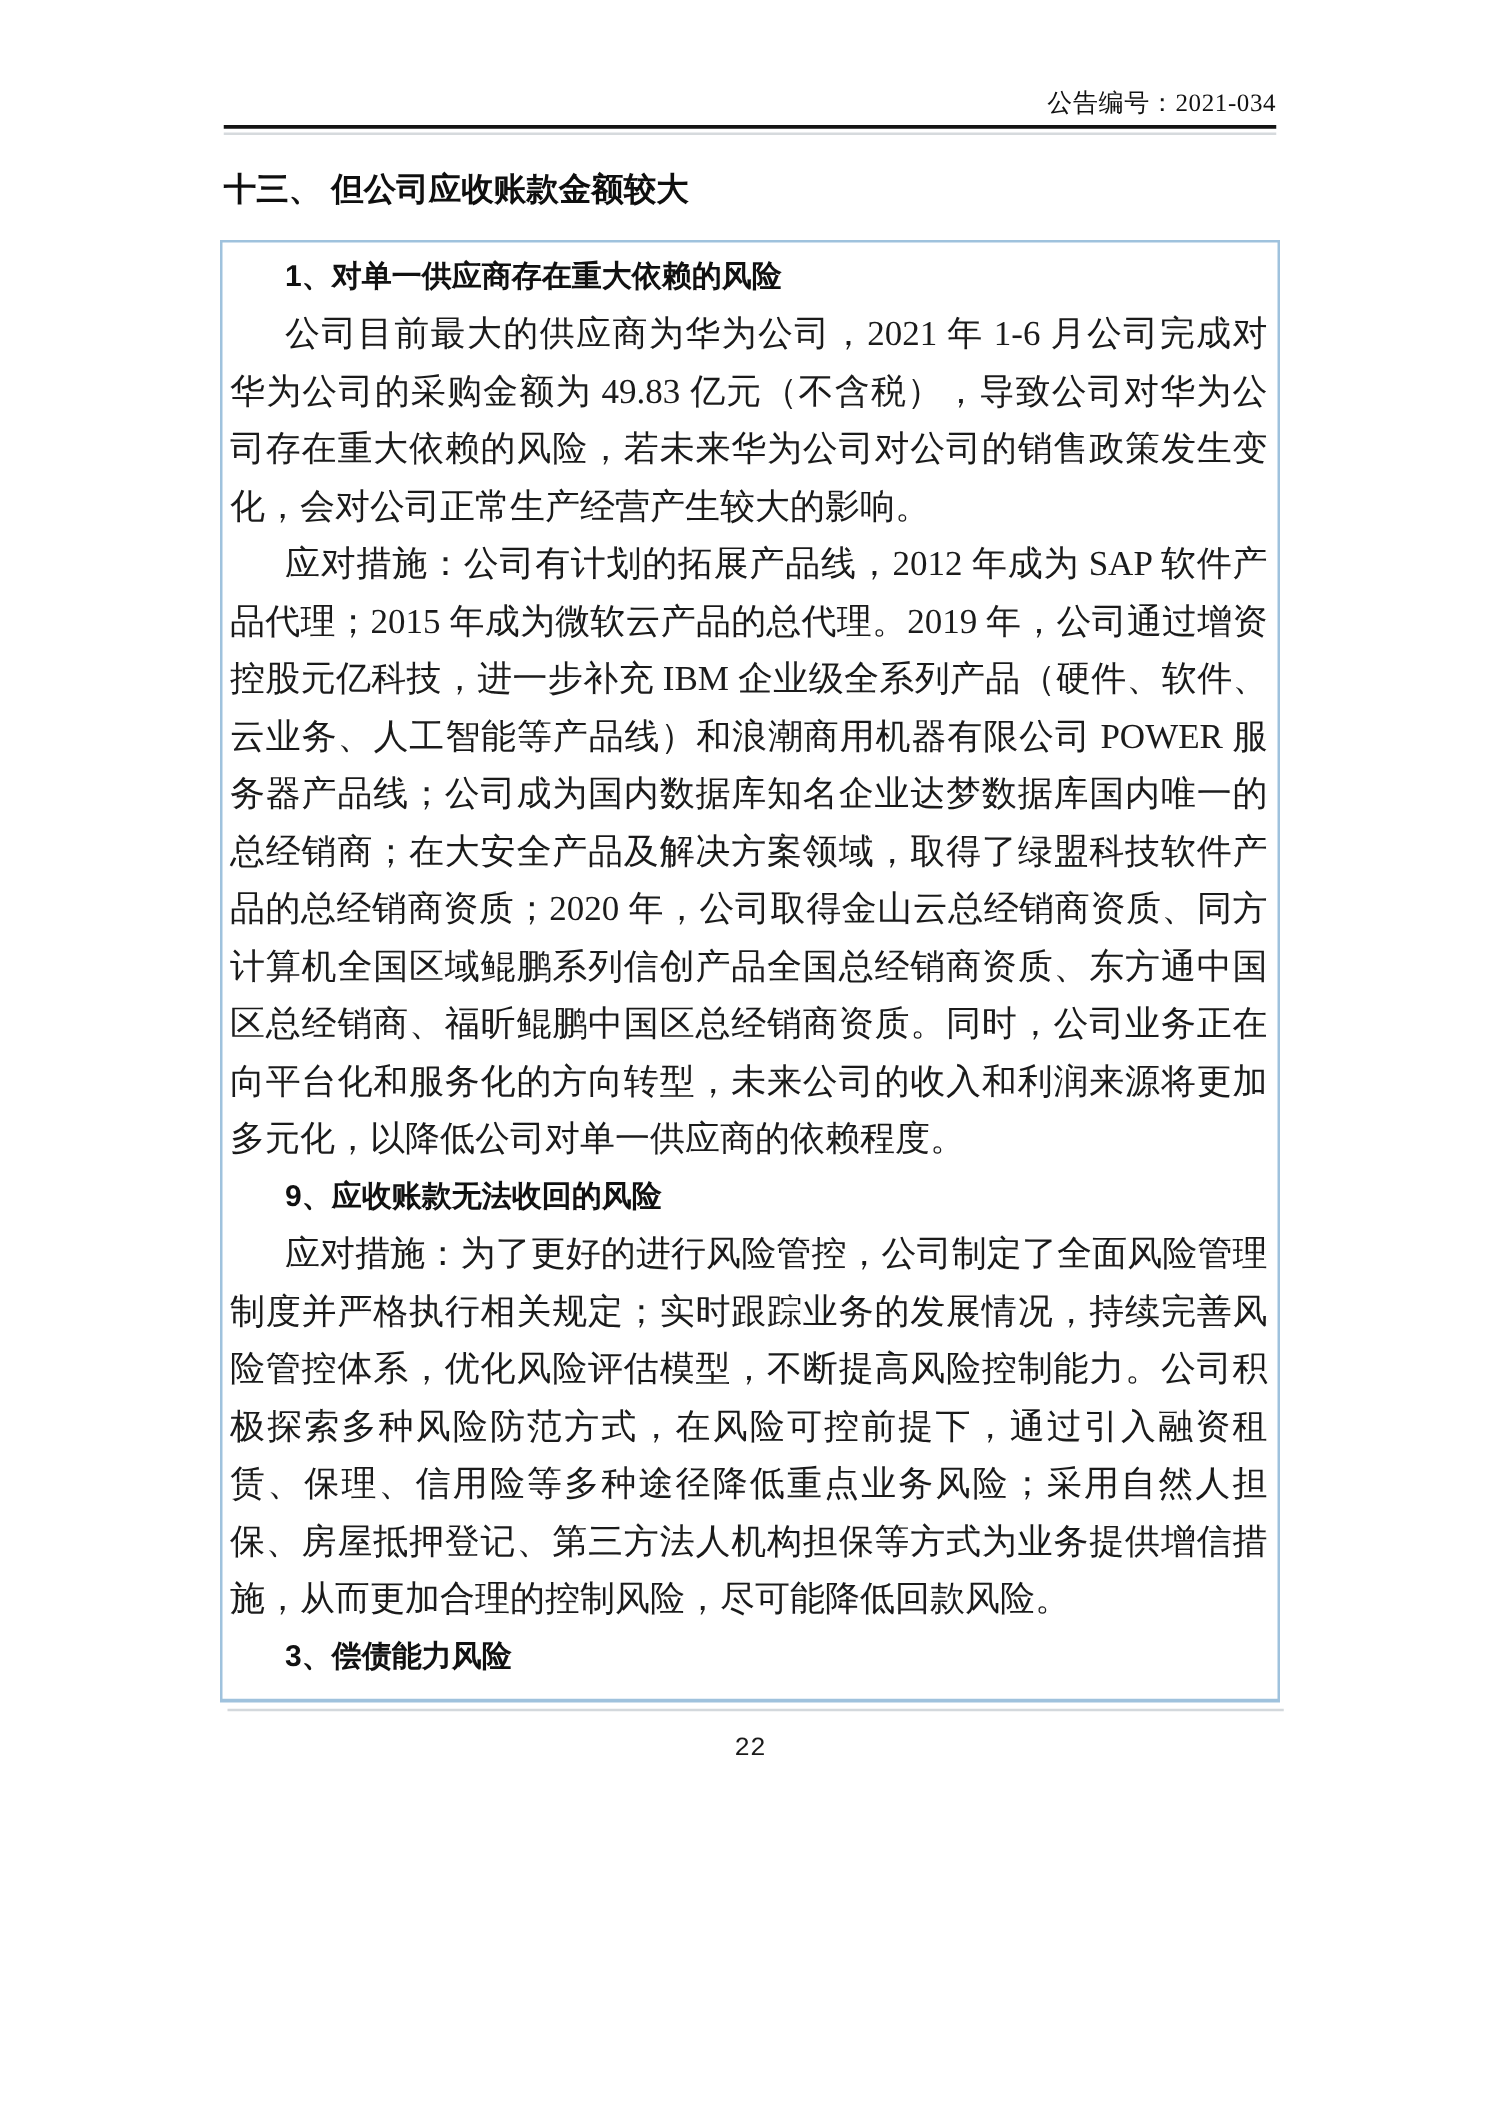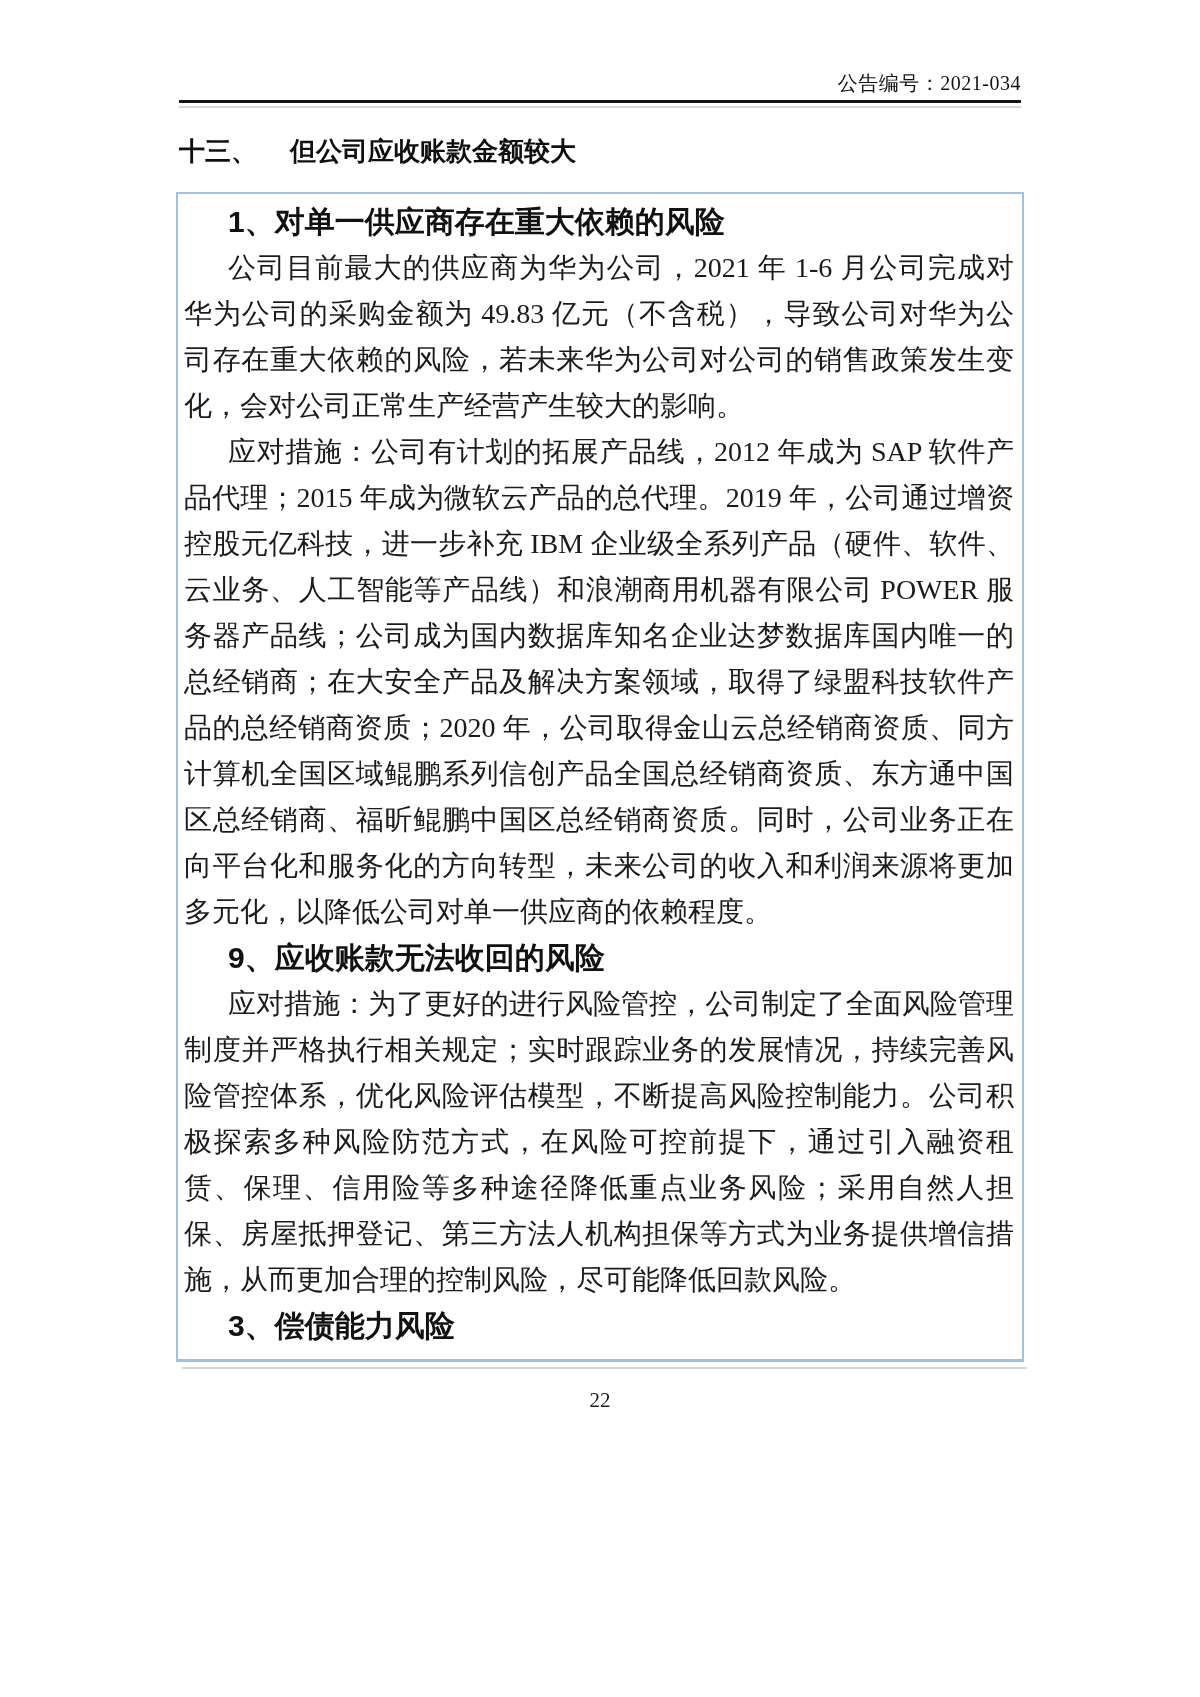--- a/index.html
+++ b/index.html
@@ -45,21 +45,21 @@
   
   .doc-title {
     margin: 26px 115px 0;
     font-family: "Liberation Sans", sans-serif;
     font-weight: 700;
     font-size: 26px;
     line-height: 34px;
     color: #0f0f0f;
   }
   .doc-title .title-prefix {
-    margin-right: 33px;
+    margin-right: 8px;
   }
   
   .risk-box {
     position: relative;
     margin: 24px 112px 0;
     border: 2px solid #9fc2dd;
     border-bottom-width: 3px;
     padding: 5px 8px 10px 6px;
     background: #ffffff;
   }
@@ -70,39 +70,39 @@
     left: 4px;
     right: -5px;
     bottom: -10px;
     height: 2px;
     background: #d3d8dc;
   }
   .section-heading {
     margin: 0;
     font-family: "Liberation Sans", sans-serif;
     font-weight: 700;
-    font-size: 30px;
+    font-size: 24px;
     line-height: 46px;
     text-indent: 44px;
     color: #111111;
   }
   .body-para {
     margin: 0;
     font-size: 28px;
     line-height: 46px;
     text-indent: 44px;
     text-align: justify;
     color: #1b1b1b;
     font-family: "Liberation Serif", serif;
   }
   
   .page-number {
     margin-top: 26px;
     text-align: center;
-    font-family: Liberation Serif, serif;
+    font-family: Liberation Mono, monospace;
     font-size: 21px;
     color: #1b1b1b;
   }
 </style>
 </head>
 <body>
 
 <div class="page">
 
   <div class="header">

